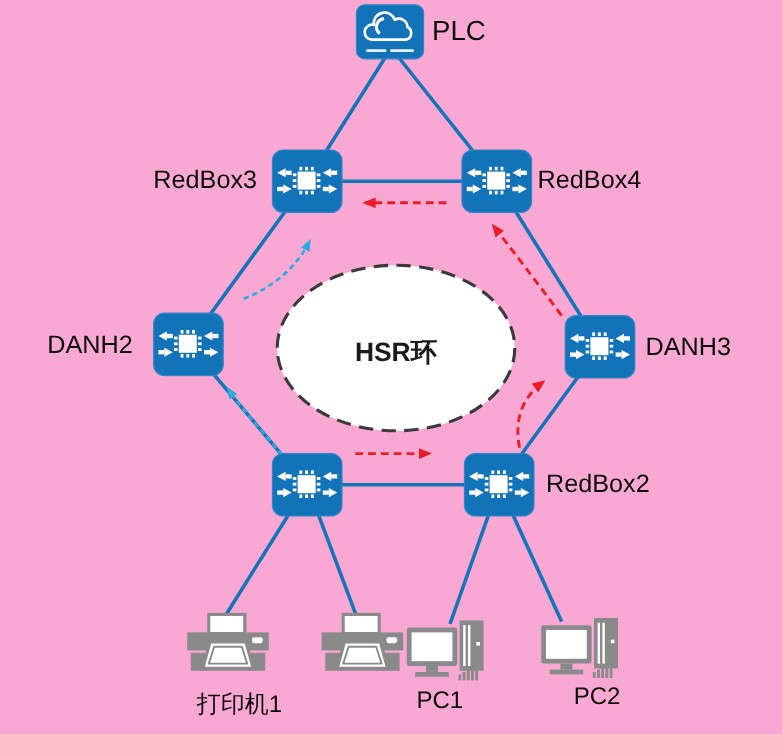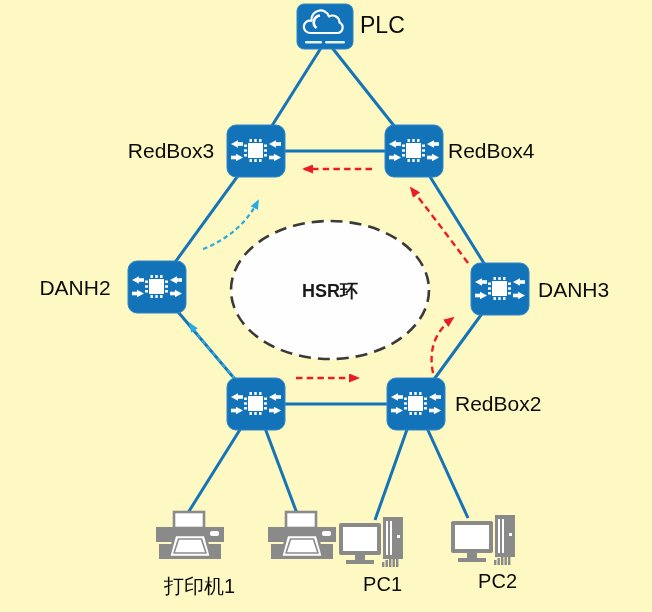--- a/index.html
+++ b/index.html
@@ -1,26 +1,26 @@
 <!DOCTYPE html>
 <html><head>
 <meta charset="utf-8">
 <style>
   html,body{margin:0;padding:0;}
   body{font-family:"Liberation Sans","DejaVu Sans",sans-serif;background:#fff;}
-  #canvas{position:relative;width:652px;height:612px;background:#fef9c3;overflow:hidden;}
+  #canvas{position:relative;width:652px;height:612px;background:#f9a8d4;overflow:hidden;}
   #overlay{position:absolute;left:0;top:0;width:652px;height:612px;}
   .node{position:absolute;line-height:0;}
   .label{position:absolute;font-size:21px;color:#0b0b0b;white-space:nowrap;}
   .label.right{text-align:center;}
   .label.center{text-align:right;}
   .label.small{font-size:20px;}
   #plc-label{font-size:23px;}
   #ring-label{position:absolute;left:280px;top:279px;width:100px;text-align:center;
-              font-size:18px;font-weight:bold;color:#1a1a1a;}
+              font-size:22px;font-weight:bold;color:#1a1a1a;}
 </style>
 </head>
 <body>
 
 <div id="canvas">
 
   <svg width="0" height="0" style="position:absolute" aria-hidden="true">
     <defs>
       <marker id="mr" markerUnits="userSpaceOnUse" markerWidth="11" markerHeight="9" refX="9" refY="4.5" orient="auto">
         <path d="M0,0 L11,4.5 L0,9 Z" fill="#ec1c24"></path>
@@ -175,17 +175,17 @@
       </svg>
   </div>
 
   <div class="label" id="plc-label" style="left:360px;top:12px">PLC</div>
   <div class="label right" style="left:120px;top:139px;width:102px">RedBox3</div>
   <div class="label" style="left:448px;top:139px">RedBox4</div>
   <div class="label right" style="left:30px;top:276px;width:90px">DANH2</div>
   <div class="label" style="left:538px;top:278px">DANH3</div>
   <div class="label" style="left:455px;top:392px">RedBox2</div>
   <div class="label small center" style="left:145px;top:573px;width:90px">打印机1</div>
-  <div class="label small center" style="left:340px;top:573px;width:62px">PC1</div>
+  <div class="label small center" style="left:324px;top:573px;width:62px">PC1</div>
   <div class="label small center" style="left:455px;top:570px;width:62px">PC2</div>
 
   <div id="ring-label">HSR环</div>
 </div>
 
 </body></html>

